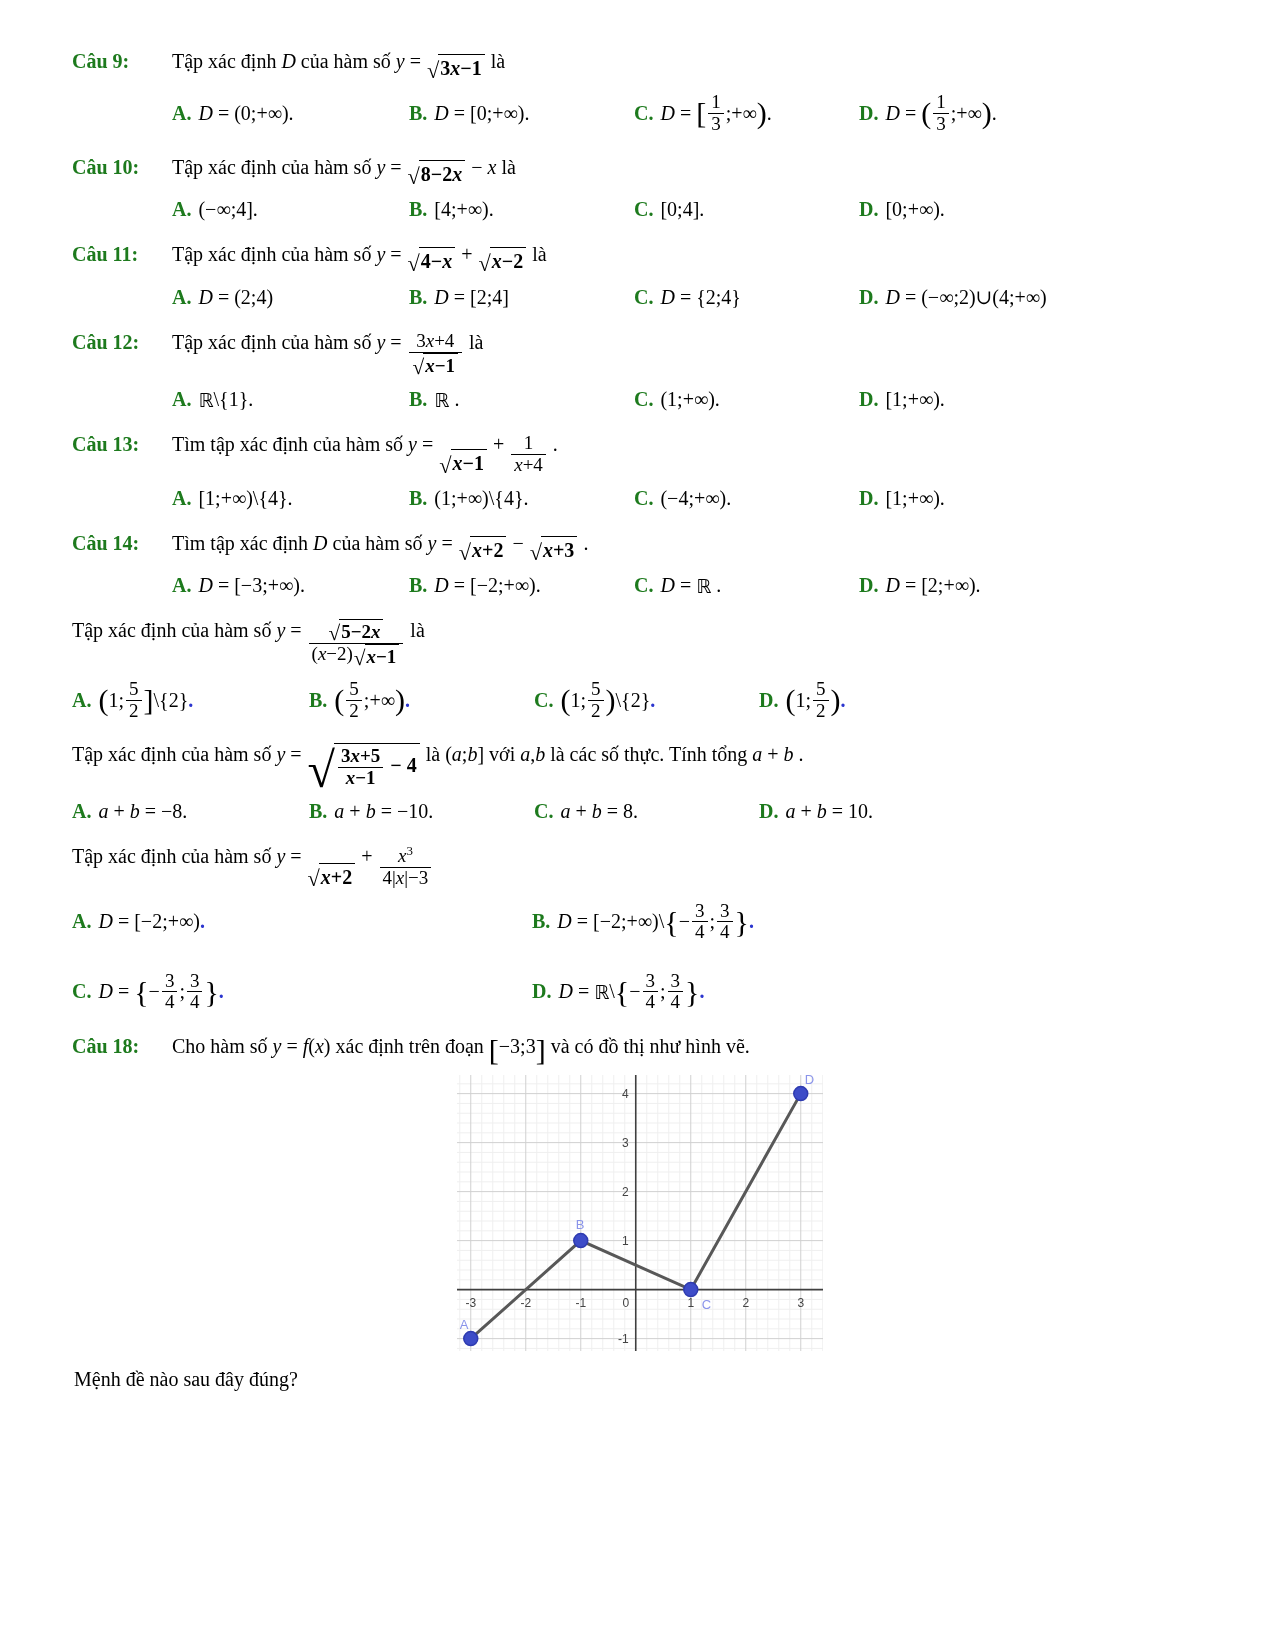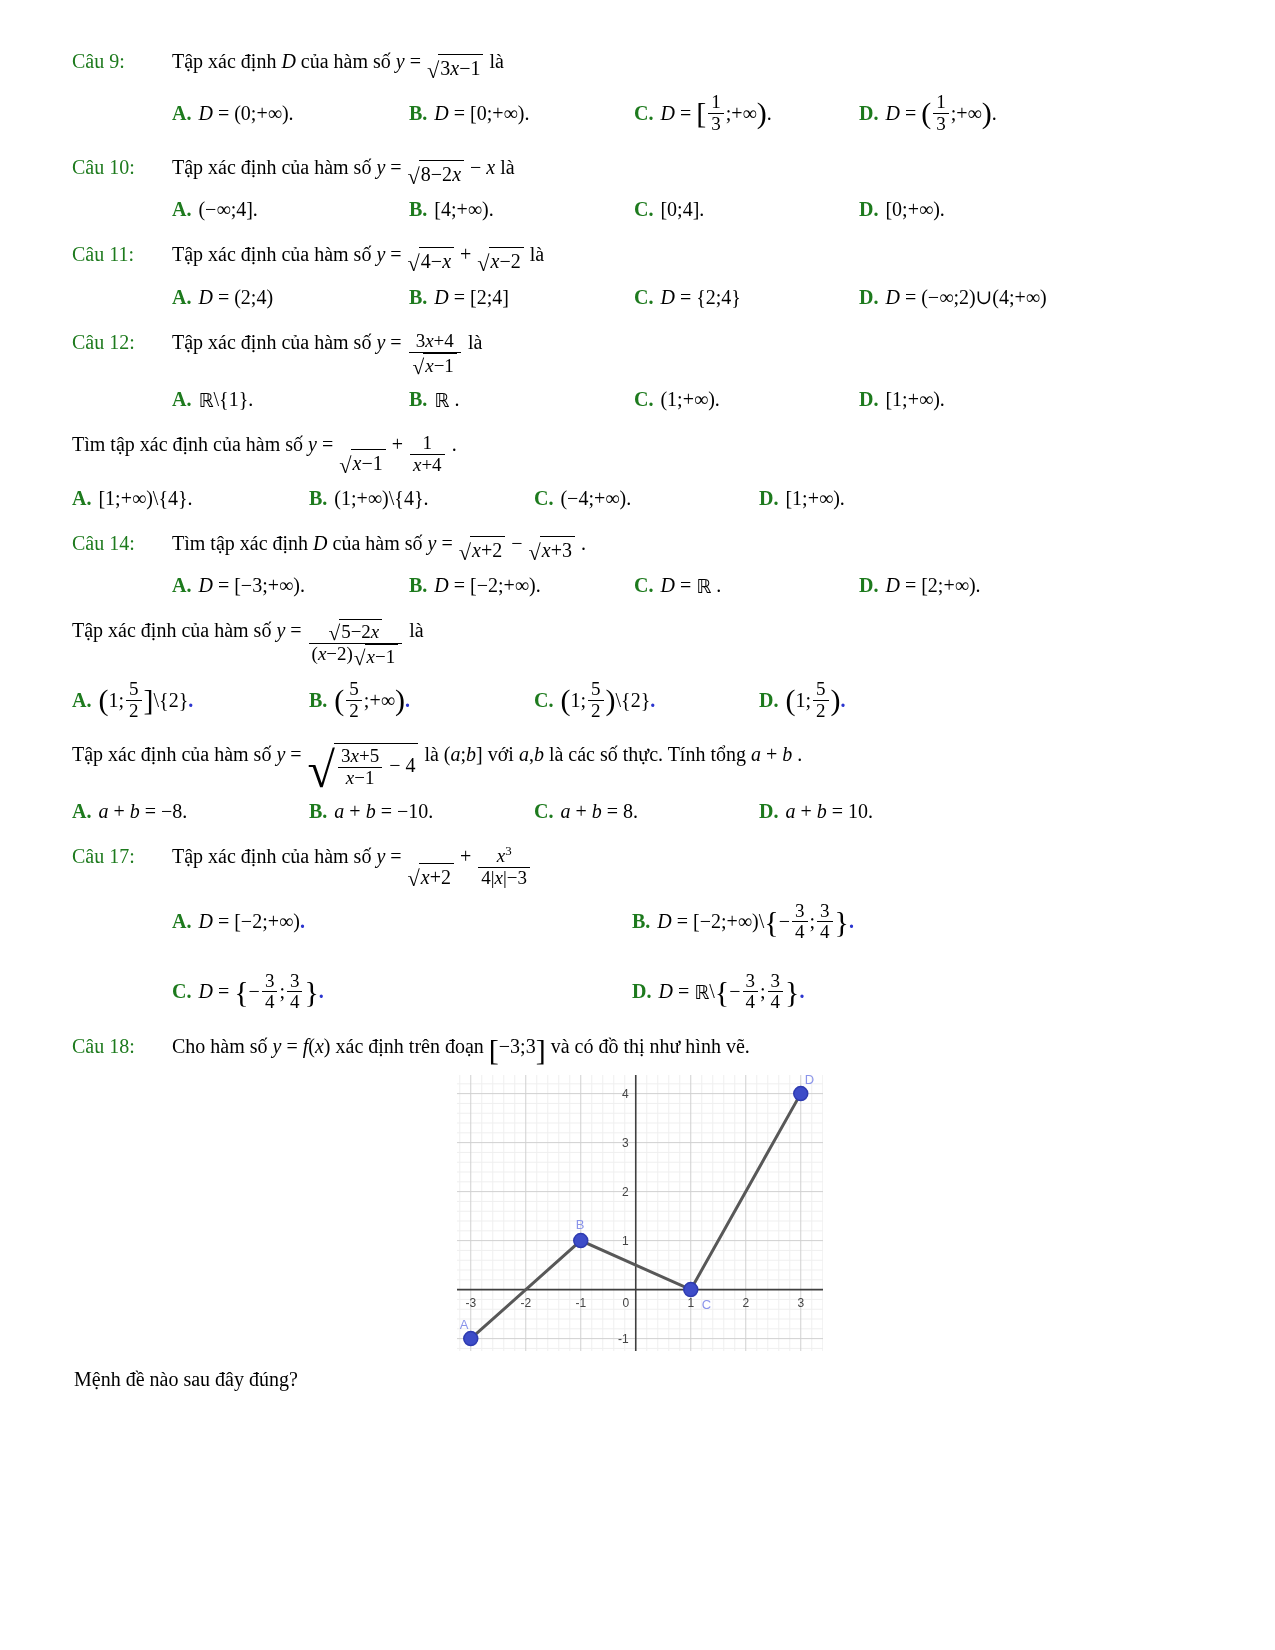--- a/index.html
+++ b/index.html
@@ -3,42 +3,42 @@
 <meta charset="utf-8">
 <style>
   html,body{margin:0;padding:0;background:#ffffff;}
   body{
     width:1275px;height:1650px;overflow:hidden;
     font-family:"Liberation Serif","DejaVu Serif",serif;
     font-size:20px;color:#000;
   }
   .page{padding:50px 60px 0 72px;}
   .q{display:flex;margin-bottom:6px;}
-  .qlabel{flex:0 0 100px;width:100px;font-weight:normal;color:#1d7a1d;}
+  .qlabel{flex:0 0 100px;width:100px;font-weight:bold;color:#1d7a1d;}
   .qbody{flex:1;min-width:0;}
   .stem{display:flex;flex-wrap:wrap;min-height:30px;}
   .opts{display:grid;margin:12px 0 16px 0;align-items:center;}
   .opts.cols4{grid-template-columns:237px 225px 225px auto;}
   .opts.cols2{grid-template-columns:460px auto;row-gap:28px;}
   .opt{display:flex;align-items:center;}
   .letter{font-weight:bold;color:#1d7a1d;margin-right:7px;}
   .optbody{display:inline-flex;align-items:center;flex-wrap:wrap;}
   .mt{white-space:pre;}
   .mi{font-style:italic;white-space:pre;}
   .bb{font-family:"DejaVu Sans",sans-serif;font-size:0.95em;}
   .blue{color:#2b35cf;font-weight:bold;}
   .tall{font-size:1.5em;line-height:1;vertical-align:middle;font-weight:400;}
   .msup{font-size:0.68em;vertical-align:super;line-height:1;}
   .frac{display:inline-flex;flex-direction:column;text-align:center;
         vertical-align:middle;line-height:1.08;margin:0 2px;font-size:0.95em;}
   .fnum{padding:0 3px;}
   .fden{border-top:1.4px solid #000;padding:0 3px;}
   .sqrt{display:inline-flex;align-items:flex-end;vertical-align:middle;margin:0 1px;}
   .sqrt-sym{line-height:0.9;font-size:1.12em;transform:translateY(1px);}
-  .rad{border-top:1.6px solid #000;padding:2px 3px 0 2px;margin-left:-1px;}
+  .rad{border-top:1.6px solid #000;padding:2px 3px 0 2px;margin-left:-1px;font-weight:bold;}
   .sqrt-big .sqrt-sym{font-size:2.5em;line-height:0.78;transform:translateY(2px);}
   .figure{margin:10px 0 6px 285px;}
   .closing{margin:6px 0 0 2px;}
 </style>
 </head>
 <body>
 
 <div class="page">
   <main id="questions">
       <div class="q">
@@ -237,20 +237,21 @@
             <div class="opt">
               <span class="letter">D.</span>
               <span class="optbody">
                 <span class="mt">[1;+∞).</span>
               </span>
             </div>
           </div>
         </div>
       </div>
       <div class="q">
+        <div class="qlabel">Câu 13:</div>
         <div class="qbody">
           <div class="stem">
             <span class="mt">Tìm tập xác định của hàm số </span>
             <span class="mi">y</span>
             <span class="mt"> = </span>
             <span class="sqrt">
               <span class="sqrt-sym">√</span>
               <span class="rad"><span class="mi">x</span><span class="mt">−1</span></span>
             </span>
             <span class="mt"> + </span>
@@ -479,21 +480,20 @@
                 <span class="mi">a</span>
                 <span class="mt"> + </span>
                 <span class="mi">b</span>
                 <span class="mt"> = 10.</span>
               </span>
             </div>
           </div>
         </div>
       </div>
       <div class="q">
-        <div class="qlabel">Câu 17:</div>
         <div class="qbody">
           <div class="stem">
             <span class="mt">Tập xác định của hàm số </span>
             <span class="mi">y</span>
             <span class="mt"> = </span>
             <span class="sqrt">
               <span class="sqrt-sym">√</span>
               <span class="rad"><span class="mi">x</span><span class="mt">+2</span></span>
             </span>
             <span class="mt"> + </span>

